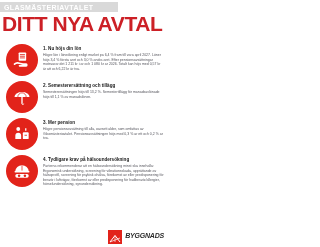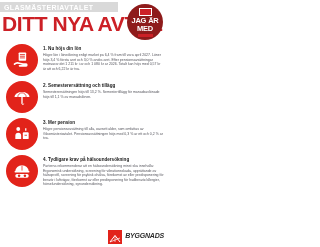--- a/index.html
+++ b/index.html
@@ -82,26 +82,20 @@
 </head>
 <body>
 
 <div class="header">
 
   <div class="kicker-band"></div>
   <div class="kicker">GLASMÄSTERIAVTALET</div>
 
   <div class="title">DITT NYA AVTAL</div>
 
-  <div class="badge">
-    <div class="badge-top"></div>
-    <div class="badge-txt">JAG ÄR</div>
-    <div class="badge-txt">MED</div>
-    <div class="badge-bar"></div>
-  </div>
 
 </div>
 
 <div class="sections">
 
   <div class="section">
     <div class="icon-wrap">
       <svg width="20" height="20" viewBox="0 0 24 24">
         <rect x="8" y="3" width="9" height="10" rx="1" fill="#ffffff"></rect>
         <g stroke="#e2231a" stroke-width="1">

